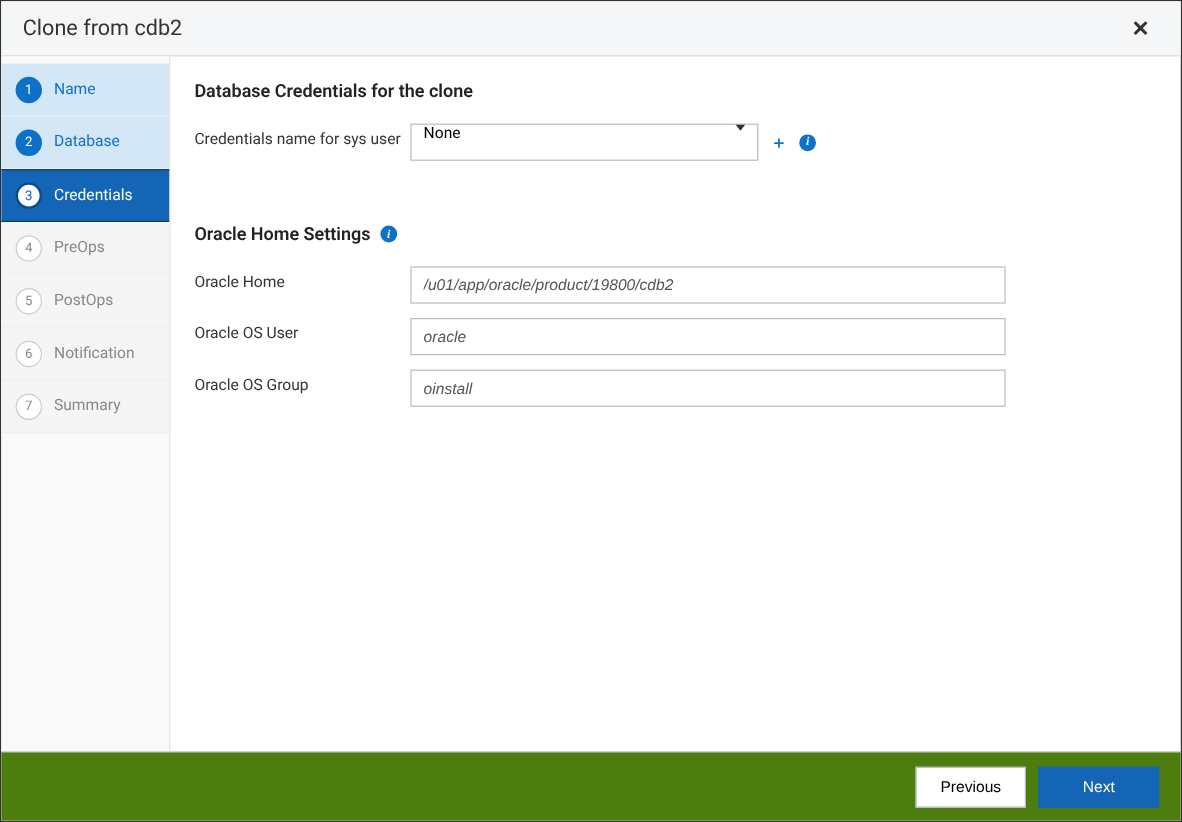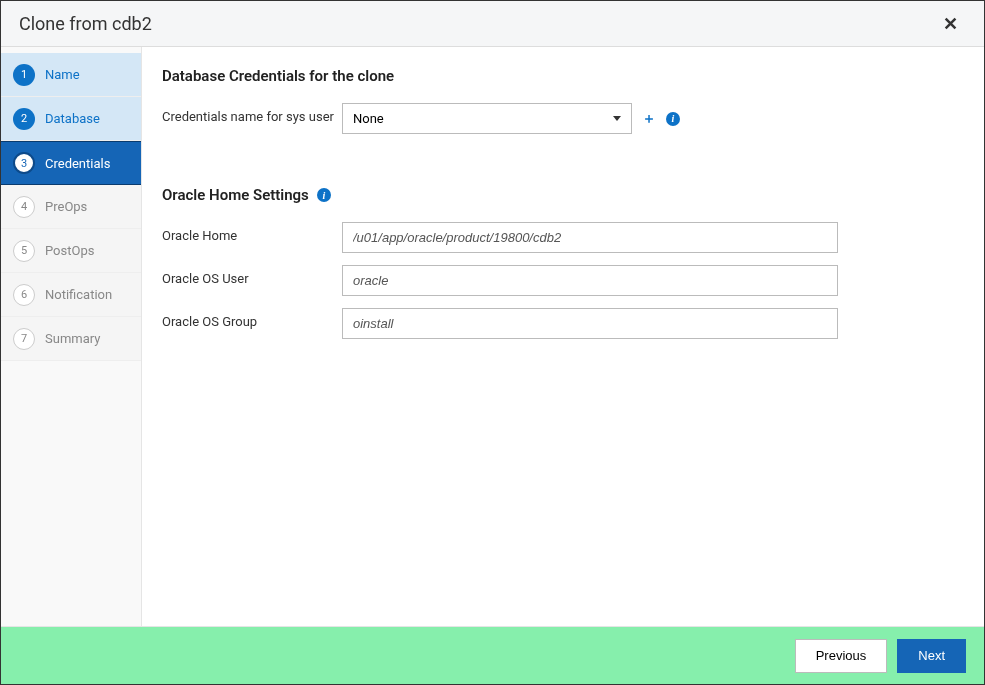--- a/index.html
+++ b/index.html
@@ -125,21 +125,20 @@
       align-items: center;
       gap: 10px;
     }
     .select {
       width: 290px;
       height: 31px;
       border: 1px solid #bbb;
       padding: 0 10px;
       font-size: 13px;
       display: flex;
-      align-items: center;
       justify-content: space-between;
       background: #fff;
       cursor: pointer;
     }
     .caret {
       width: 0; height: 0;
       border-left: 4px solid transparent;
       border-right: 4px solid transparent;
       border-top: 5px solid #333;
     }
@@ -184,35 +183,35 @@
       bottom: 0;
       left: 0;
       right: 0;
       height: 58px;
       border-top: 1px solid #e5e5e5;
       display: flex;
       align-items: center;
       justify-content: flex-end;
       padding-right: 18px;
       gap: 10px;
-      background: #86efac;
+      background: #4d7c0f;
     }
     .btn {
       height: 34px;
       padding: 0 20px;
       font-size: 13px;
       border: 1px solid #bbb;
       background: #fff;
       cursor: pointer;
     }
     .btn.primary {
       background: #1565b6;
       color: #fff;
       border-color: #1565b6;
-      padding: 0 20px;
+      padding: 0 36px;
     }
   </style>
 </head>
 <body>
 
 <div class="header">
   <div class="header-title">Clone from cdb2</div>
   <div class="close-btn">✕</div>
 </div>
 

